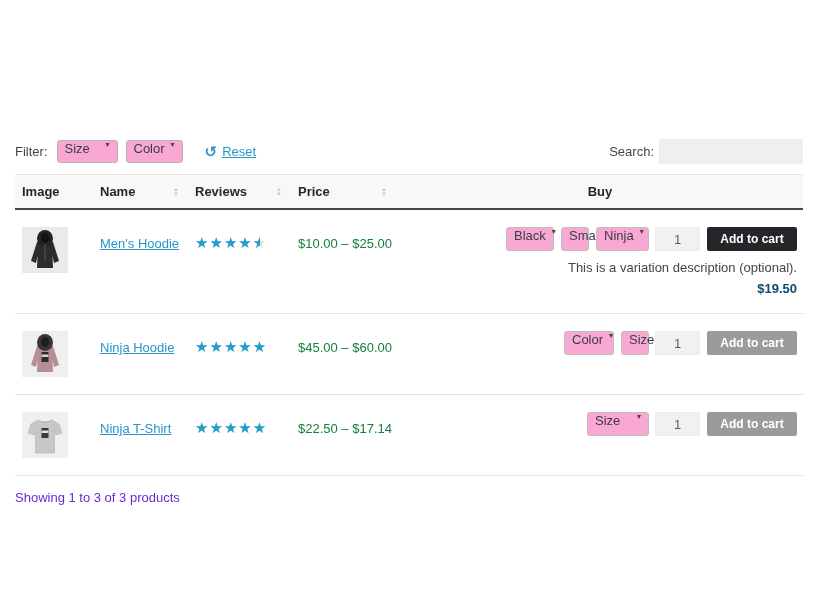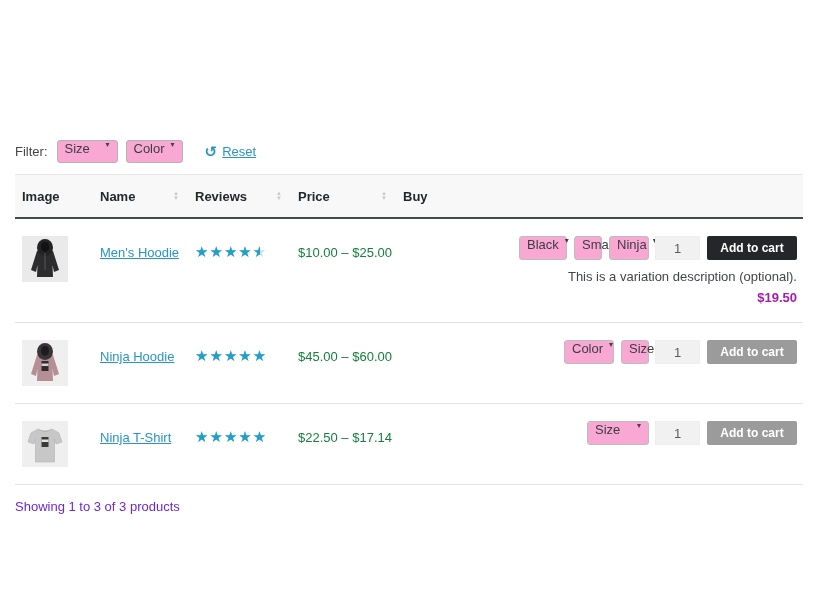--- a/index.html
+++ b/index.html
@@ -27,54 +27,54 @@
   .reset-text { text-decoration: underline; }
   .search-group { display: flex; align-items: center; }
   .search-label { margin-right: 5px; }
   .search-input { width: 144px; height: 25px; background: #efefef; border: 1px solid #efefef; outline: none; padding: 0 6px; font-size: 13px; color: #43454b; }
 
   
   .ptable { width: 788px; }
   .grid-cols { display: grid; grid-template-columns: 78px 95px 103px 105px 1fr; }
   .header-row {
     background: #f8f8f8; border-top: 1px solid #e6e6e6; border-bottom: 2px solid #46484c;
-    height: 45px; align-items: center; font-weight: bold; color: #23282d;
+    height: 36px; align-items: center; font-weight: bold; color: #23282d;
   }
   .hcell { display: flex; align-items: center; padding-left: 7px; }
   .hcell.sortable { justify-content: space-between; padding-right: 9px; }
-  .hcell-buy { justify-content: flex-start; padding-right: 6px; }
+  .hcell-buy { justify-content: center; padding-right: 6px; }
   .sort-arrows { display: flex; flex-direction: column; color: #c9c9c9; font-size: 6px; line-height: 5px; cursor: pointer; }
 
   .row { border-bottom: 1px solid #e2e2e2; padding: 17px 0; }
   .cell { padding-left: 7px; }
   .thumb { width: 46px; height: 46px; display: block; cursor: pointer; }
   .name-link { color: #2795c9; text-decoration: underline; display: inline-block; padding-top: 9px; cursor: pointer; }
   .cell-reviews { padding-top: 8px; }
   .cell-price { padding-top: 9px; color: #15803d; }
 
   .stars { position: relative; display: inline-block; font-size: 15px; letter-spacing: 1px; color: #dcdcdc; line-height: 1; white-space: nowrap; }
   .stars-fill { position: absolute; left: 0; top: 0; overflow: hidden; white-space: nowrap; color: #1f9fc9; }
 
   .buy-cell { display: flex; flex-direction: column; align-items: flex-end; padding-right: 6px; }
   .widget-row { display: flex; align-items: stretch; }
   .widget-row .select { height: 24px; margin-right: 0; margin-left: 7px; border-color: #bdbdbd; }
-  .w48 { width: 48px; } .w46 { width: 28px; } .w52 { width: 40px; } .w50 { width: 50px; } .w62 { width: 62px; }
+  .w48 { width: 48px; } .w46 { width: 28px; } .w52 { width: 53px; } .w50 { width: 50px; } .w62 { width: 62px; }
   .qty-input {
     width: 45px; height: 24px; margin-left: 6px; background: #f1f1f1; border: 1px solid #eeeeee;
     text-align: center; font-size: 13px; color: #5a5c60; outline: none;
   }
   .atc-button {
     width: 90px; height: 24px; margin-left: 7px; border: none; border-radius: 2px;
     color: #ffffff; font-weight: bold; font-size: 12px; cursor: pointer;
     font-family: "Liberation Sans", "DejaVu Sans", sans-serif;
   }
   .atc-dark { background: #24262a; }
   .atc-gray { background: #9b9b9b; }
   .var-desc { margin-top: 9px; text-align: right; color: #43454b; }
-  .var-price { margin-top: 6px; text-align: right; color: #a21caf; font-weight: bold; }
+  .var-price { margin-top: 6px; text-align: right; color: #0c4a6e; font-weight: bold; }
 
   .footer-status { margin-top: 14px; color: #6d28d9; }
 </style>
 </head>
 <body>
 
 <div class="page">
 
   <div class="toolbar">
     <div class="filter-group">
@@ -85,20 +85,24 @@
       </span>
       <span class="select">
         <span>Color</span>
         <span class="caret">▾</span>
       </span>
       <a class="reset-link" href="#">
         <span class="reset-icon">↺</span>
         <span class="reset-text">Reset</span>
       </a>
     </div>
+    <div class="search-group">
+      <span class="search-label">Search:</span>
+      <input class="search-input" type="text" value="" style="">
+    </div>
   </div>
 
   <div class="ptable">
 
     <div class="grid-cols header-row">
       <div class="hcell">
         <span>Image</span>
       </div>
       <div class="hcell sortable">
         <span>Name</span>

